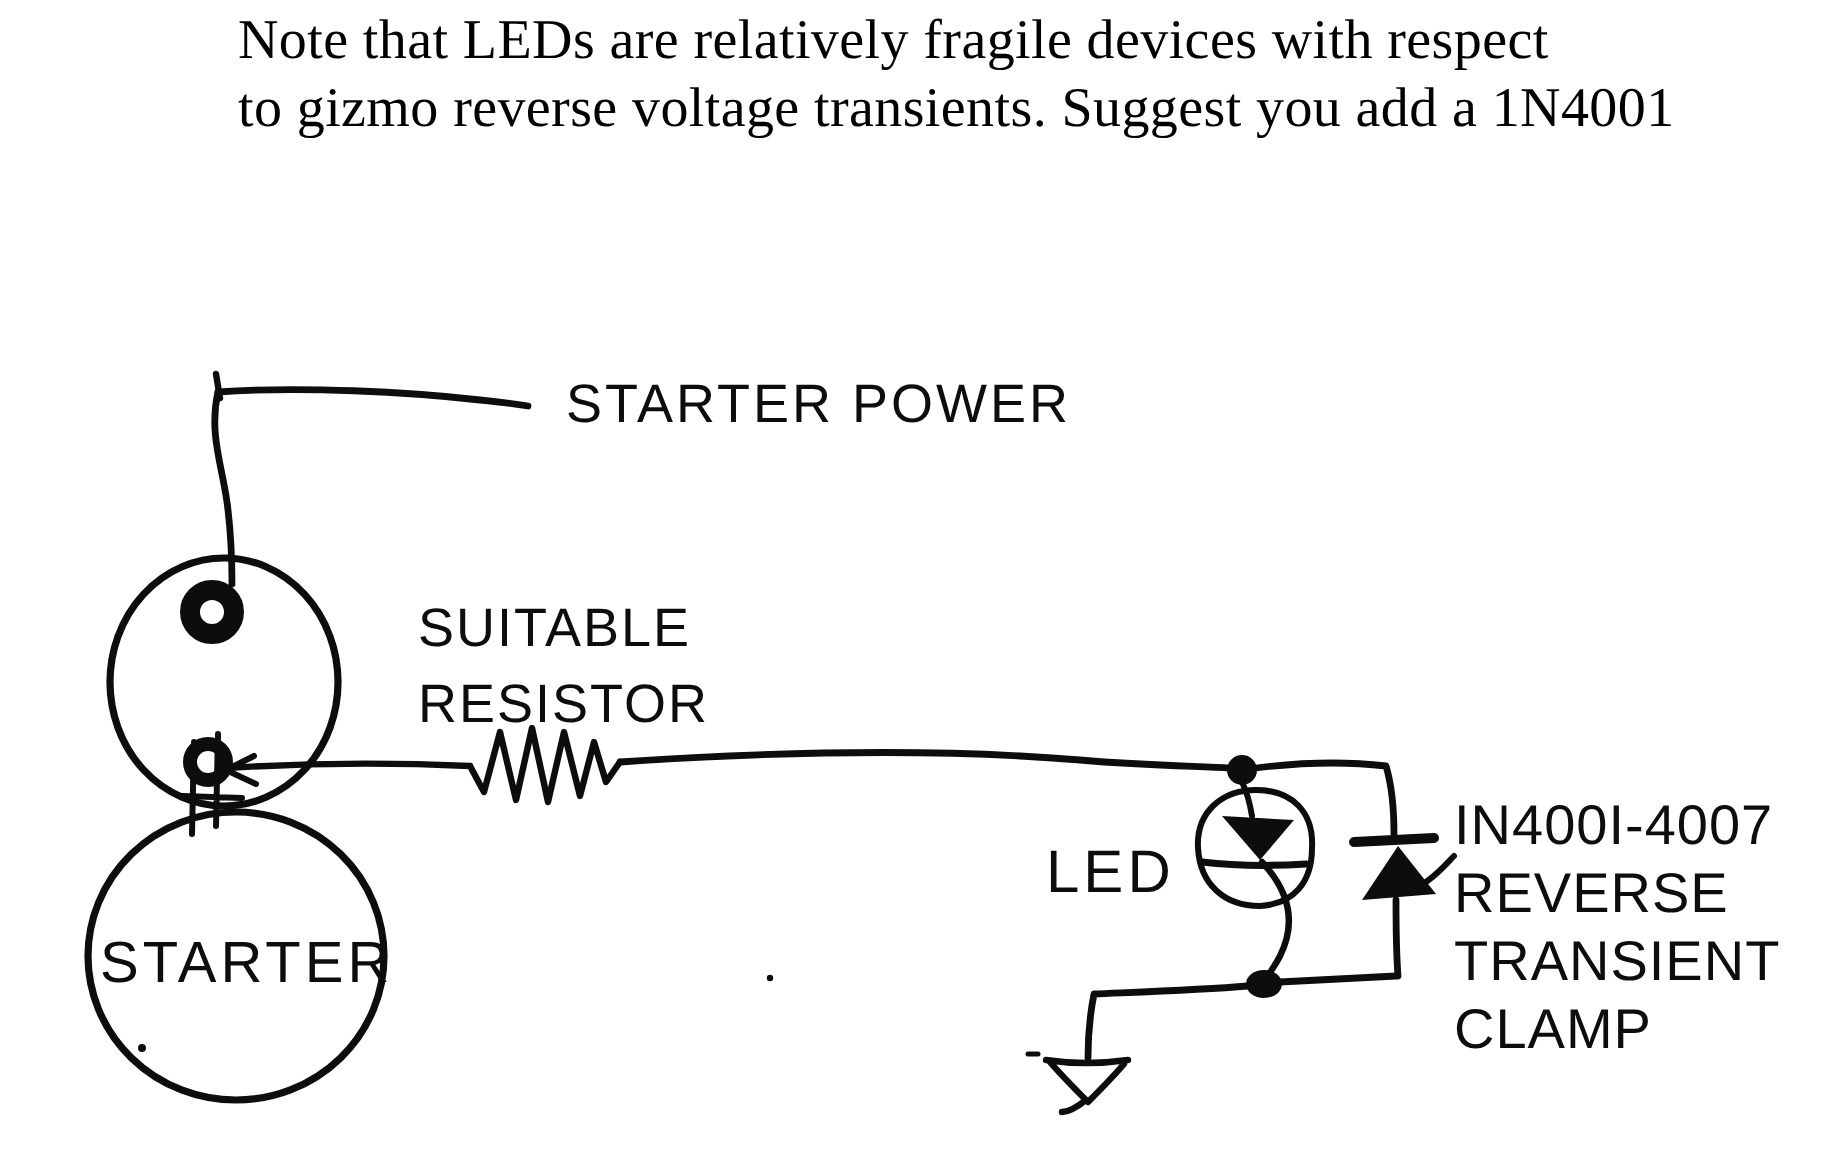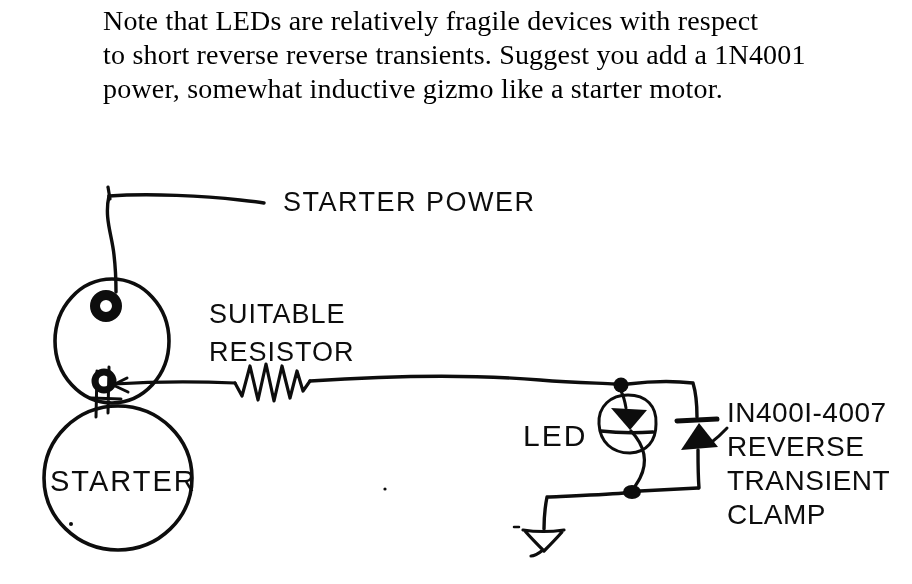--- a/index.html
+++ b/index.html
@@ -1,38 +1,37 @@
 <!DOCTYPE html>
 <html><head>
 <meta charset="utf-8">
 <style>
   html,body{margin:0;padding:0;background:#ffffff;}
   #page{position:relative;width:912px;height:584px;background:#ffffff;overflow:hidden;
         font-family:"Liberation Serif", serif;color:#0d0d0d;}
-  #note{position:absolute;left:103px;top:4px;font-size:28px;line-height:34px;
+  #note{position:absolute;left:119px;top:4px;font-size:28px;line-height:34px;
         color:#000;letter-spacing:0.2px;white-space:nowrap;}
   #schematic{position:absolute;left:0;top:0;}
   .txt{font-family:"Liberation Sans", sans-serif;stroke:none;fill:#0d0d0d;}
   .lbl{font-size:27px;letter-spacing:1px;}
   .lbl-sp{font-size:27px;letter-spacing:1.5px;}
   .lbl-starter{font-size:29px;letter-spacing:2px;}
   .lbl-led{font-size:30px;letter-spacing:2px;}
   .lbl-clamp{font-size:28px;letter-spacing:0.5px;}
   .wire{fill:none;stroke-linecap:round;stroke-linejoin:round;}
   .ink-fill{fill:#0d0d0d;stroke:none;}
 </style>
 </head>
 <body>
 
 <div id="page">
 
   <div id="note">
     <div>Note that LEDs are relatively fragile devices with respect</div>
-    <div>to short reverse reverse transients. Suggest you add a 1N4001</div>
-    <div>power, somewhat inductive gizmo like a starter motor.</div>
+    <div>to gizmo reverse voltage transients. Suggest you add a 1N4001</div>
   </div>
 
   <svg id="schematic" width="912" height="584" viewBox="0 0 912 584">
     <g fill="none" stroke="#0d0d0d">
 
       <path class="wire" stroke-width="3.2" d="M108,187 L110,199"></path>
       <path class="wire" stroke-width="3.4" d="M109,196 C150,193 205,196 240,200 C250,201 258,202 264,203"></path>
       <path class="wire" stroke-width="3.4" d="M109,196 C104,218 112,235 114,255 C116,272 116,281 116,292"></path>
 
       <ellipse cx="112" cy="341" rx="57" ry="62" stroke-width="3.6"></ellipse>

